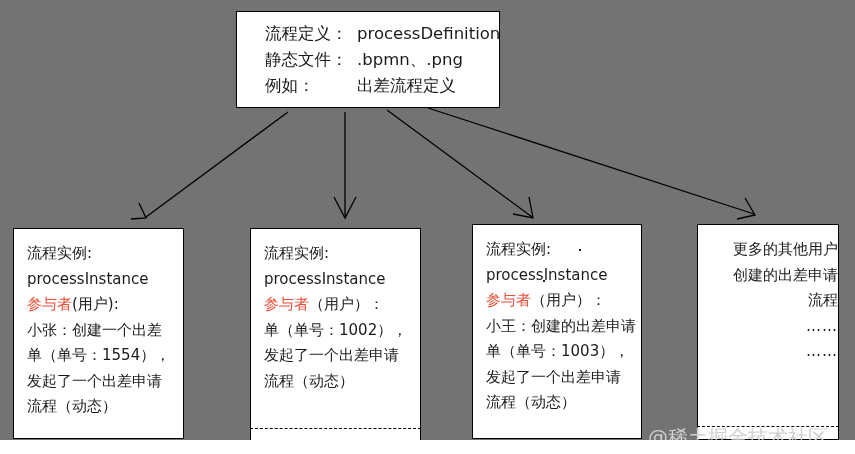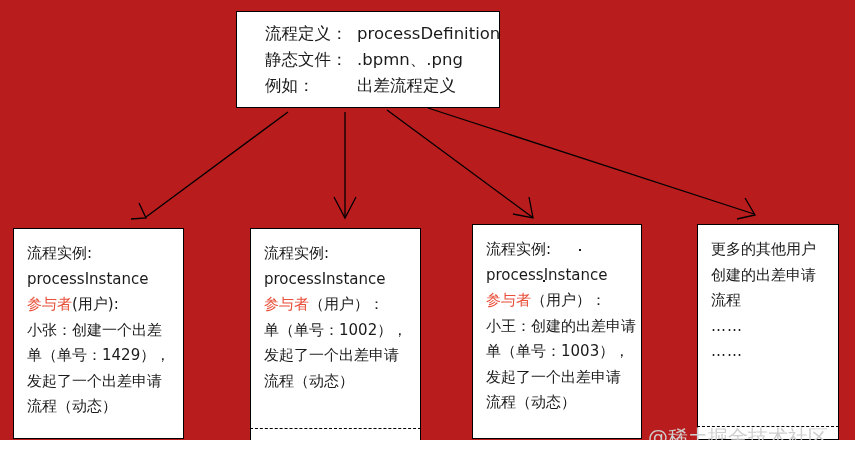--- a/index.html
+++ b/index.html
@@ -7,21 +7,21 @@
     padding: 0;
     background: #ffffff;
   }
   body {
     font-family: "DejaVu Sans", "Liberation Sans", sans-serif;
   }
   #canvas {
     position: relative;
     width: 855px;
     height: 440px;
-    background: #b91c1c;
+    background: #737373;
     overflow: hidden;
   }
   .arrows-layer {
     position: absolute;
     left: 0;
     top: 0;
     width: 855px;
     height: 454px;
     pointer-events: none;
   }
@@ -73,21 +73,21 @@
   }
   .leaf-line.dots {
     letter-spacing: 1px;
   }
   
   #leaf1 { left: 13px;  top: 228px; width: 171px; height: 211px; }
   #leaf2 { left: 250px; top: 228px; width: 171px; height: 213px;
            border-bottom-style: none; }
   #leaf3 { left: 472px; top: 224px; width: 170px; height: 215px; }
   #leaf4 { left: 697px; top: 224px; width: 142px; height: 215px;
-           border-bottom-style: none; }
+           border-bottom-style: none; text-align: right; }
   
   .edge-strip {
     position: absolute;
     height: 0;
     border-top: 1.5px solid #000000;
   }
   .edge-strip.dashed {
     border-top-style: dashed;
   }
   .watermark {
@@ -147,21 +147,21 @@
     <div class="root-line">
       <span class="k">例如：</span><span class="v">出差流程定义</span>
     </div>
   </div>
 
   <div class="node leaf-node" id="leaf1">
     <div class="leaf-line">流程实例:</div>
     <div class="leaf-line">processInstance</div>
     <div class="leaf-line red"><span>参与者</span><span class="plain">(用户):</span></div>
     <div class="leaf-line">小张：创建一个出差</div>
-    <div class="leaf-line">单（单号：1429），</div>
+    <div class="leaf-line">单（单号：1554），</div>
     <div class="leaf-line">发起了一个出差申请</div>
     <div class="leaf-line">流程（动态）</div>
   </div>
 
   <div class="node leaf-node" id="leaf2">
     <div class="leaf-line">流程实例:</div>
     <div class="leaf-line">processInstance</div>
     <div class="leaf-line red"><span>参与者</span><span class="plain">（用户）：</span></div>
     <div class="leaf-line">单（单号：1002），</div>
     <div class="leaf-line">发起了一个出差申请</div>

